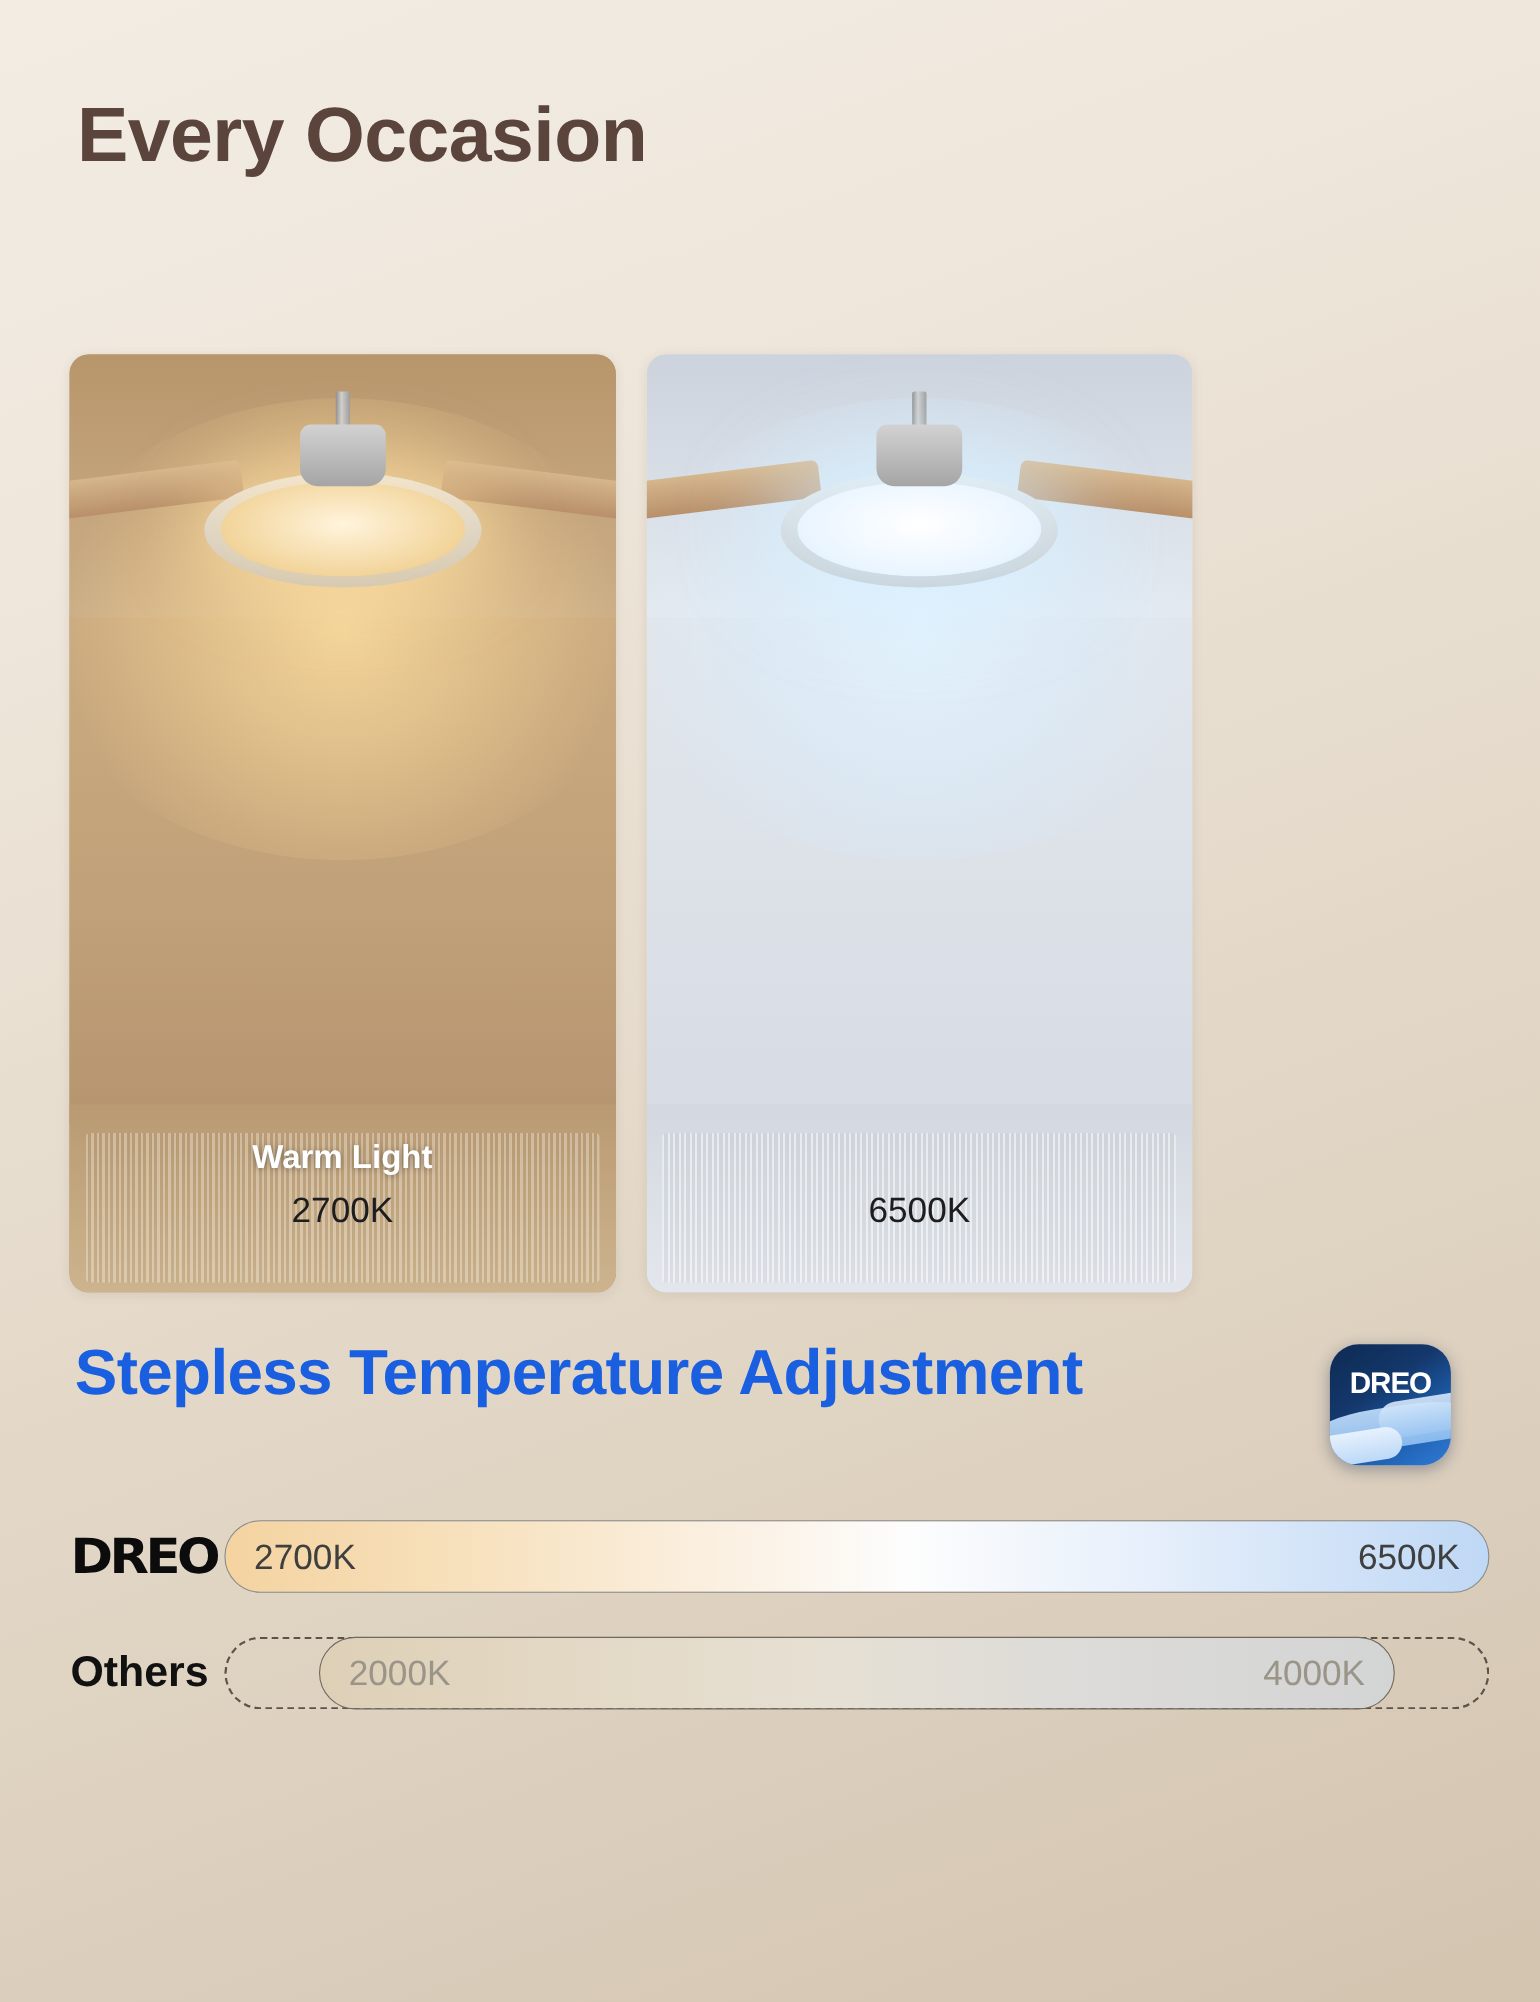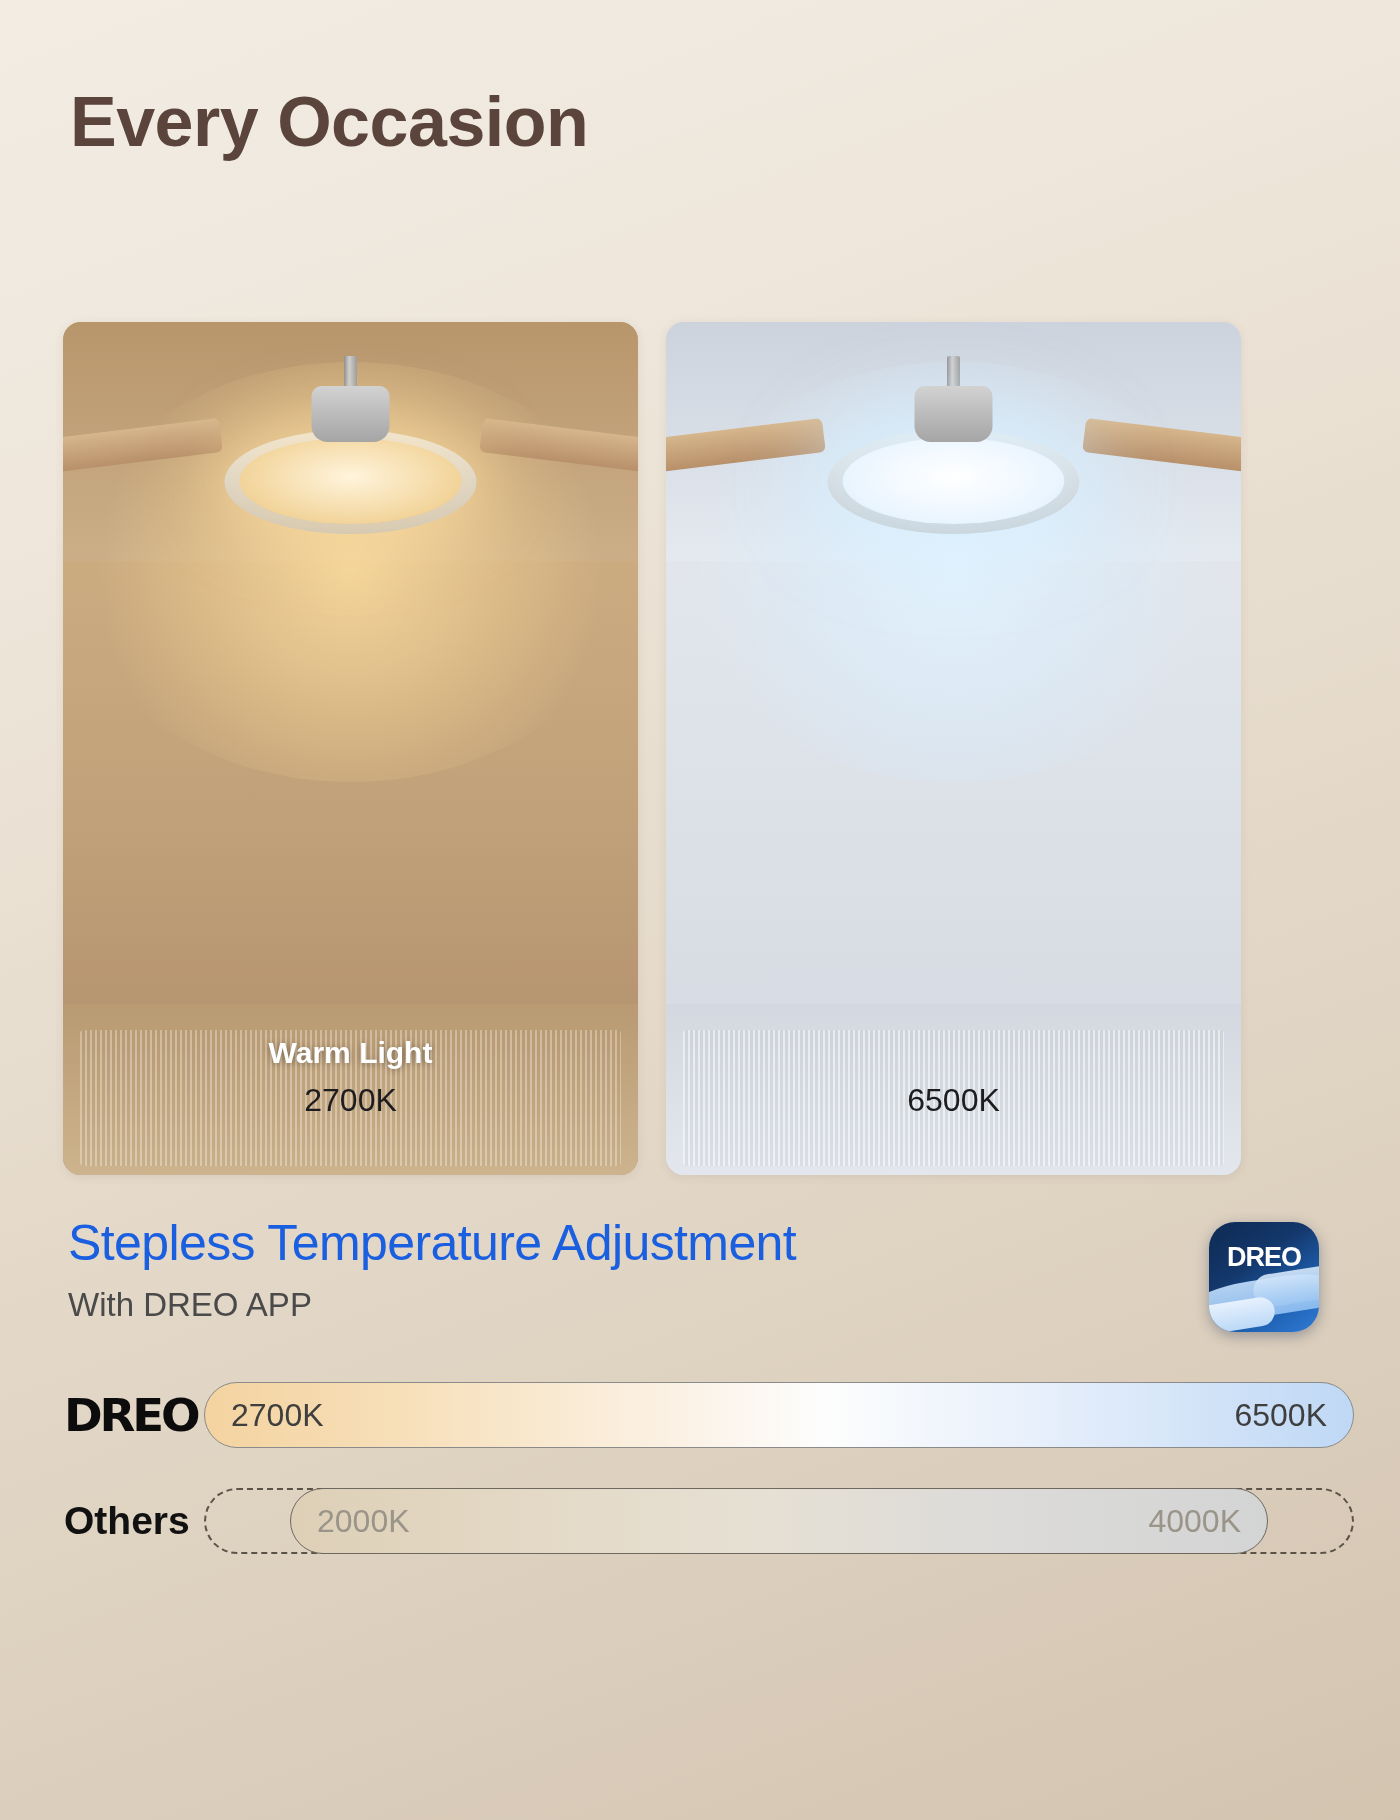--- a/index.html
+++ b/index.html
@@ -13,21 +13,21 @@
 
   
   .headline{
     position:absolute;left:70px;top:78px;width:900px;
     font-size:70px;line-height:1.28;font-weight:700;
     color:#5a443c;letter-spacing:-0.5px;
   }
   .headline .l2{display:block;}
 
   
-  .panels{position:absolute;left:63px;top:322px;width:1178px;height:853px;display:flex;gap:28px;}
+  .panels{position:absolute;left:63px;top:322px;width:1021px;height:853px;display:flex;gap:28px;}
   .panel{
     position:relative;flex:1;border-radius:18px;overflow:hidden;
     box-shadow:0 2px 10px rgba(90,70,55,.10);
   }
   .panel .room{position:absolute;inset:0;}
 
   
   .ceiling{position:absolute;left:0;right:0;top:0;height:30%;}
   .wall{position:absolute;left:0;right:0;top:28%;bottom:18%;}
   .floor{position:absolute;left:0;right:0;bottom:0;height:20%;}
@@ -47,21 +47,21 @@
   .lampdif{position:absolute;left:50%;top:82px;transform:translateX(-50%);width:222px;height:86px;border-radius:50%;}
   .glow{position:absolute;left:50%;top:40px;transform:translateX(-50%);width:560px;height:420px;border-radius:50%;pointer-events:none;}
 
   
   .cap{position:absolute;left:0;right:0;bottom:56px;text-align:center;}
   .cap .name{font-size:30px;font-weight:700;color:#ffffff;text-shadow:0 1px 6px rgba(0,0,0,.35);}
   .cap .kelv{margin-top:12px;font-size:32px;font-weight:400;color:#1d1d1f;}
 
   
   .sub{position:absolute;left:68px;top:1214px;}
-  .sub h2{margin:0;font-size:50px;font-weight:400;color:#1a5fe0;letter-spacing:-0.6px;}
+  .sub h2{margin:0;font-size:58px;font-weight:700;color:#1a5fe0;letter-spacing:-0.6px;}
   .sub p{margin:14px 0 0;font-size:33px;font-weight:400;color:#4a4a4a;}
 
   .appicon{
     position:absolute;left:1209px;top:1222px;width:110px;height:110px;border-radius:26px;
     background:linear-gradient(145deg,#0d2a52 0%,#14386c 38%,#1e5fae 70%,#2f7ad6 100%);
     overflow:hidden;box-shadow:0 4px 14px rgba(20,40,80,.35);
   }
   .appicon .w1{position:absolute;left:-14%;top:52%;width:130%;height:34%;border-radius:40% 40% 0 0;
                background:linear-gradient(180deg,#bcd9f7,#8dbdf0);transform:rotate(-9deg);opacity:.95;}
   .appicon .w2{position:absolute;left:40%;top:44%;width:78%;height:30%;border-radius:28px;
@@ -153,21 +153,20 @@
       </div>
       <div class="cap">
         <div class="kelv">6500K</div>
       </div>
     </div>
 
   </div>
 
   <div class="sub">
     <h2>Stepless Temperature Adjustment</h2>
-    <p>With DREO APP</p>
   </div>
 
   <div class="appicon">
     <div class="w1"></div>
     <div class="w2"></div>
     <div class="w3"></div>
     <div class="brand">DREO</div>
   </div>
 
   <div class="rows">

